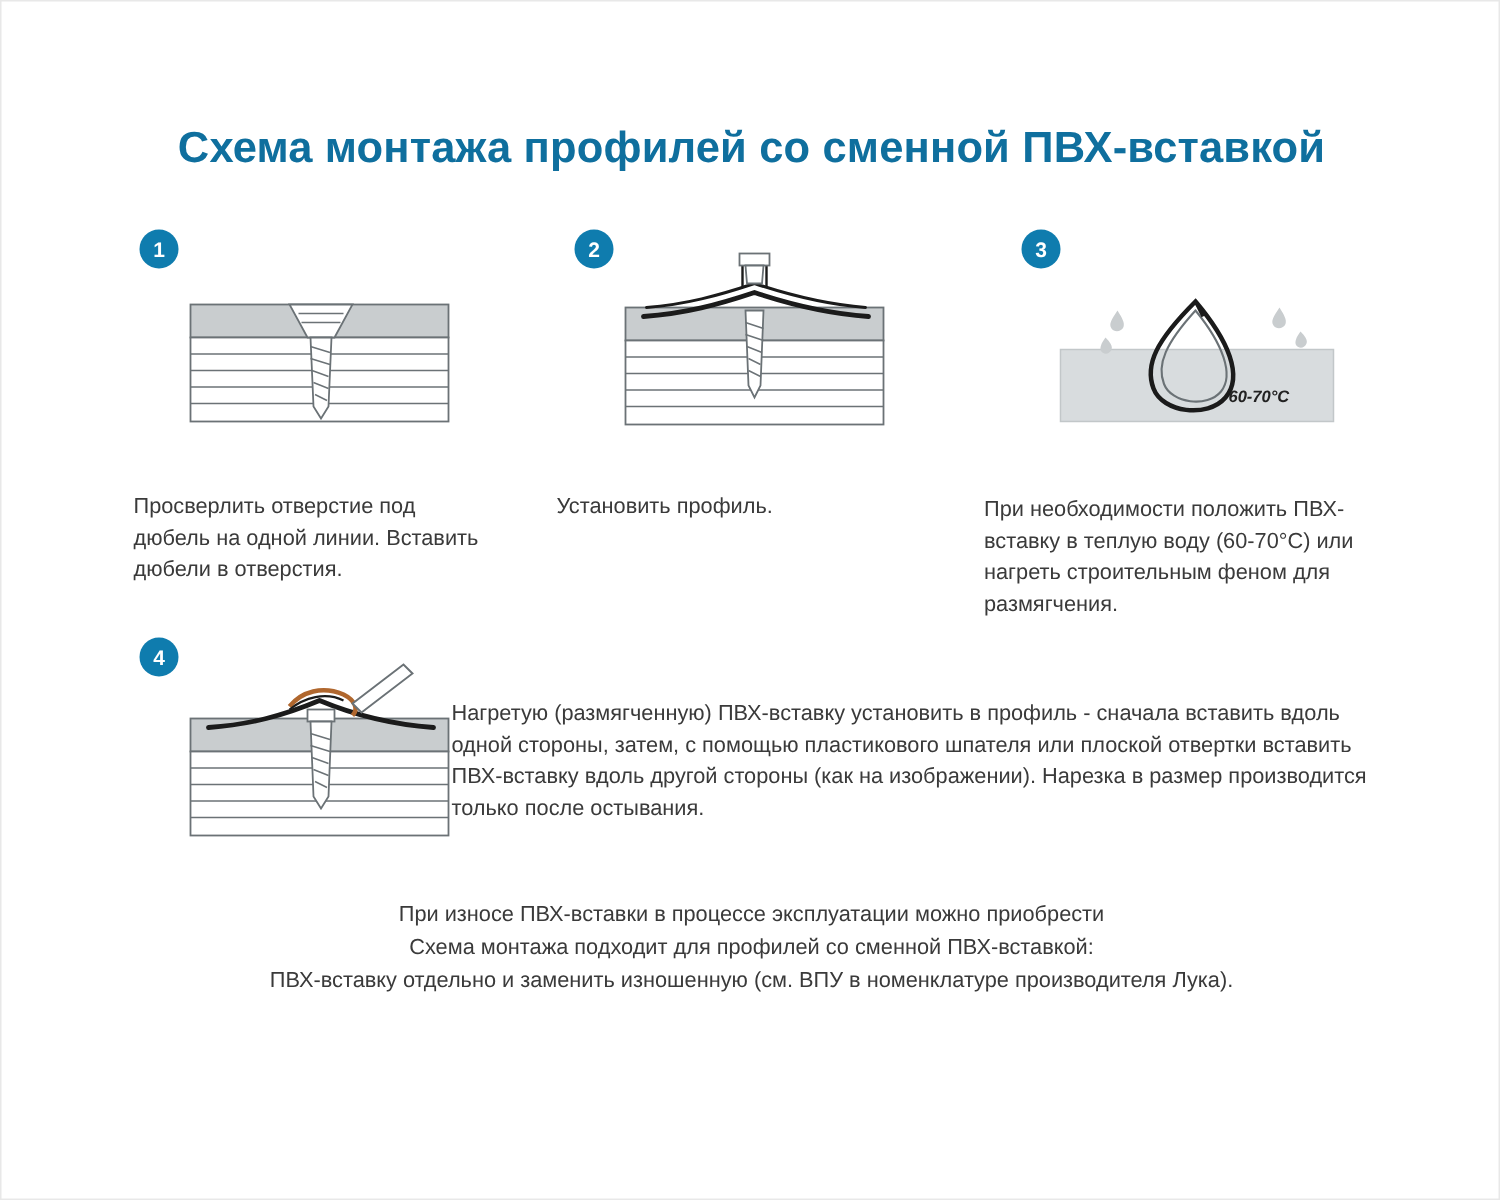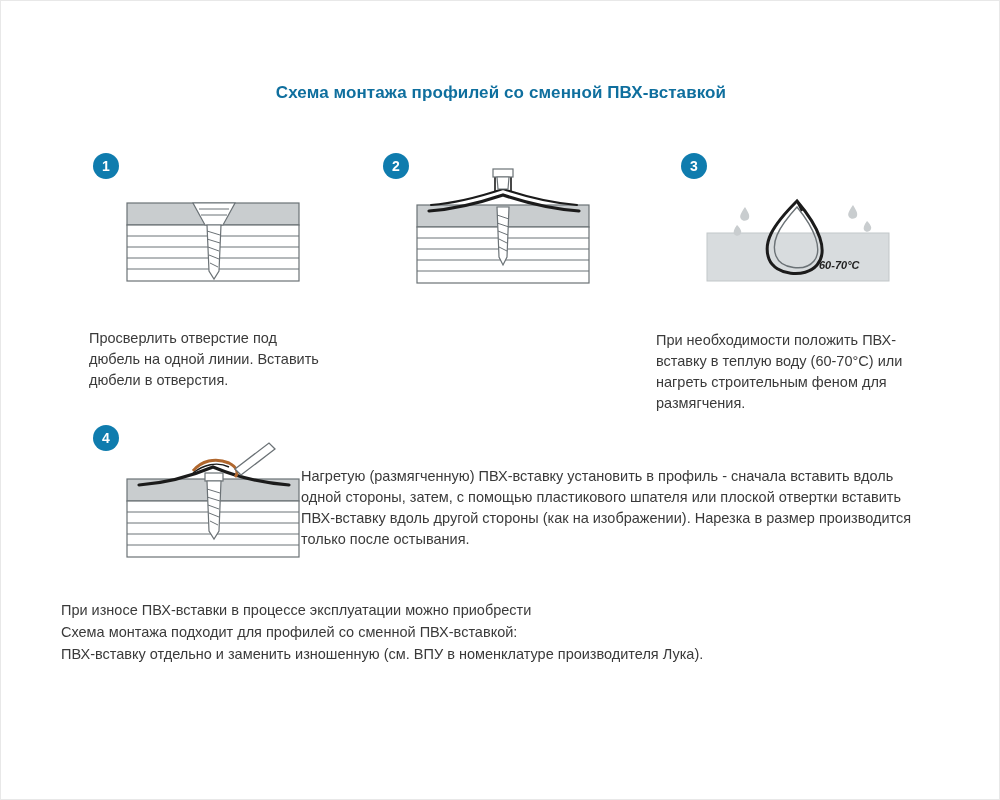--- a/index.html
+++ b/index.html
@@ -23,21 +23,21 @@
     background: #ffffff;
     border: 1px solid #e8e8e8;
     box-sizing: border-box;
   }
   .title {
     position: absolute;
     left: 0;
     top: 82px;
     width: 1000px;
     text-align: center;
-    font-size: 17px;
+    font-size: 29px;
     font-weight: bold;
     color: #0f6f9e;
     letter-spacing: 0.1px;
   }
 
   
   .badge {
     position: absolute;
     width: 26px;
     height: 26px;
@@ -67,20 +67,21 @@
   .cap-3 { left: 655px; top: 329px; width: 290px; }
   .cap-4 {
     left: 300px; top: 465px; width: 630px;
     text-align: left;
   }
   .footer {
     position: absolute;
     left: 60px;
     top: 598px;
     width: 880px;
+    text-align: center;
     font-size: 14.5px;
     line-height: 22px;
     color: #3a3a3a;
   }
 
   
   .illu { position: absolute; }
   .illu-1 { left: 118px; top: 178px; }
   .illu-2 { left: 408px; top: 160px; }
   .illu-3 { left: 700px; top: 180px; }
@@ -154,20 +155,21 @@
     <path d="M88 46 L100 46 L98 96 L94 104 L90 96 Z" fill="#ffffff" stroke="#6b7276" stroke-width="1.2"></path>
     <g stroke="#6b7276" stroke-width="1">
       <line x1="88" y1="54" x2="100" y2="58"></line>
       <line x1="88" y1="62" x2="100" y2="66"></line>
       <line x1="89" y1="70" x2="99" y2="74"></line>
       <line x1="90" y1="78" x2="98" y2="82"></line>
       <line x1="90" y1="86" x2="98" y2="90"></line>
     </g>
   </svg>
 
+  <div class="caption cap-2">Установить профиль.</div>
 
   <div class="badge badge-3">3</div>
 
   <svg class="illu illu-3" width="200" height="120" viewBox="0 0 200 120">
 
     <rect x="6" y="52" width="182" height="48" fill="#d8dcde" stroke="#c2c7c9" stroke-width="1"></rect>
 
     <path d="M96 20 C70 46 62 62 68 78 C74 94 104 98 116 84 C128 70 118 46 96 20 Z" fill="none" stroke="#1b1b1b" stroke-width="3"></path>
     <path d="M96 26 C76 48 70 62 75 75 C80 88 104 91 113 80 C122 69 114 48 96 26 Z" fill="none" stroke="#6b7276" stroke-width="1.4"></path>
     <path d="M96 20 L101 30" stroke="#1b1b1b" stroke-width="2.2"></path>

